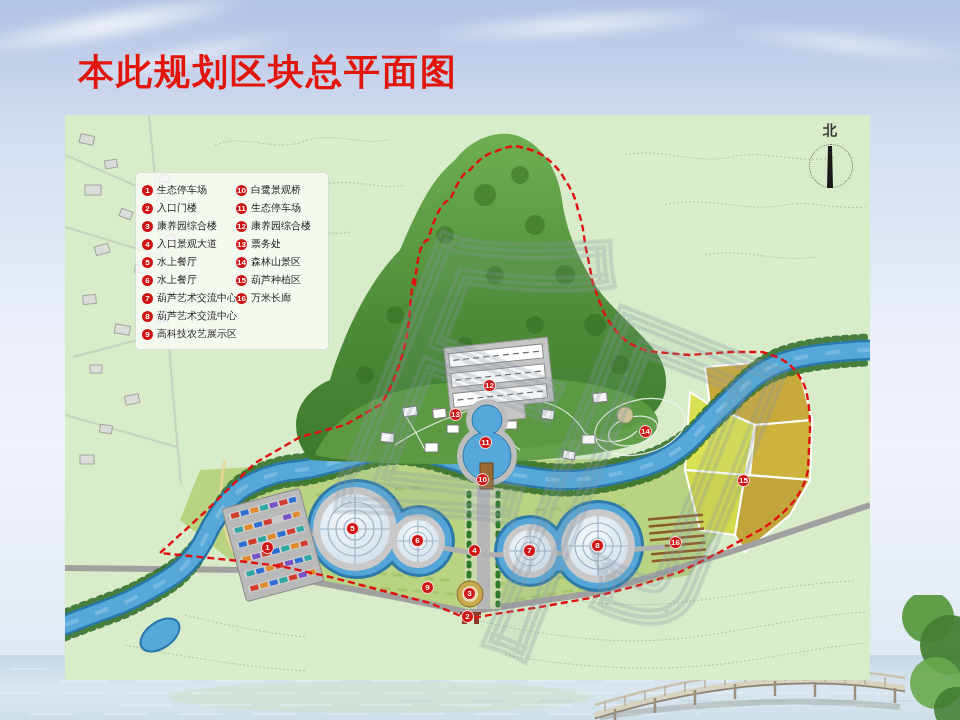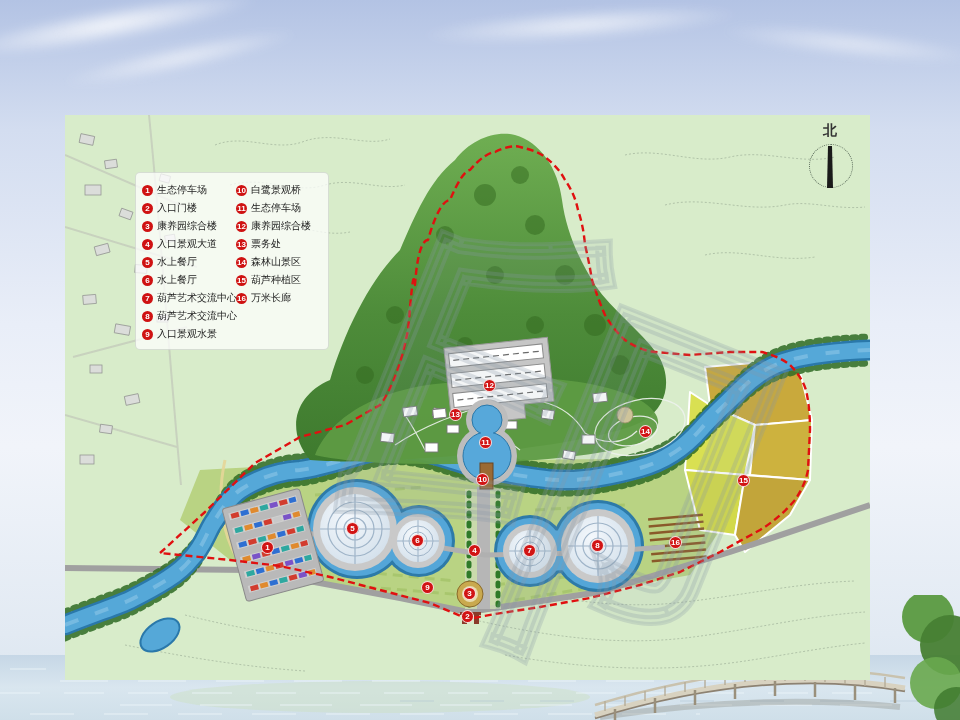--- a/index.html
+++ b/index.html
@@ -43,20 +43,21 @@
 </head>
 <body>
 
 <div class="slide">
 
   <div class="cloud" style="left:-40px;top:8px;width:300px;height:34px;transform:rotate(-10deg);"></div>
   <div class="cloud" style="left:60px;top:45px;width:240px;height:26px;transform:rotate(-12deg);opacity:.7;"></div>
   <div class="cloud" style="left:420px;top:10px;width:320px;height:30px;transform:rotate(-4deg);opacity:.8;"></div>
   <div class="cloud" style="left:720px;top:30px;width:260px;height:28px;transform:rotate(6deg);opacity:.6;"></div>
 
+  <h1 id="page-title">本此规划区块总平面图</h1>
 
   <svg id="strip" width="960" height="65" viewBox="0 0 960 65">
     <defs>
       <linearGradient id="wg" x1="0" y1="0" x2="0" y2="1">
         <stop offset="0" stop-color="#c6d7e6"></stop>
           <stop offset="0.5" stop-color="#d9e6ef"></stop>
           <stop offset="1" stop-color="#cfdfe9"></stop>
       </linearGradient>
     </defs>
     <rect x="0" y="0" width="960" height="65" fill="url(#wg)"></rect>
@@ -469,21 +470,21 @@
         <div class="leg-item">
           <span class="leg-badge">7</span>
           <span class="leg-label">葫芦艺术交流中心</span>
         </div>
         <div class="leg-item">
           <span class="leg-badge">8</span>
           <span class="leg-label">葫芦艺术交流中心</span>
         </div>
         <div class="leg-item">
           <span class="leg-badge">9</span>
-          <span class="leg-label">入口景观水景</span>
+          <span class="leg-label">高科技农艺展示区</span>
         </div>
         <div class="leg-item">
           <span class="leg-badge">10</span>
           <span class="leg-label">白鹭景观桥</span>
         </div>
         <div class="leg-item">
           <span class="leg-badge">11</span>
           <span class="leg-label">生态停车场</span>
         </div>
         <div class="leg-item">

